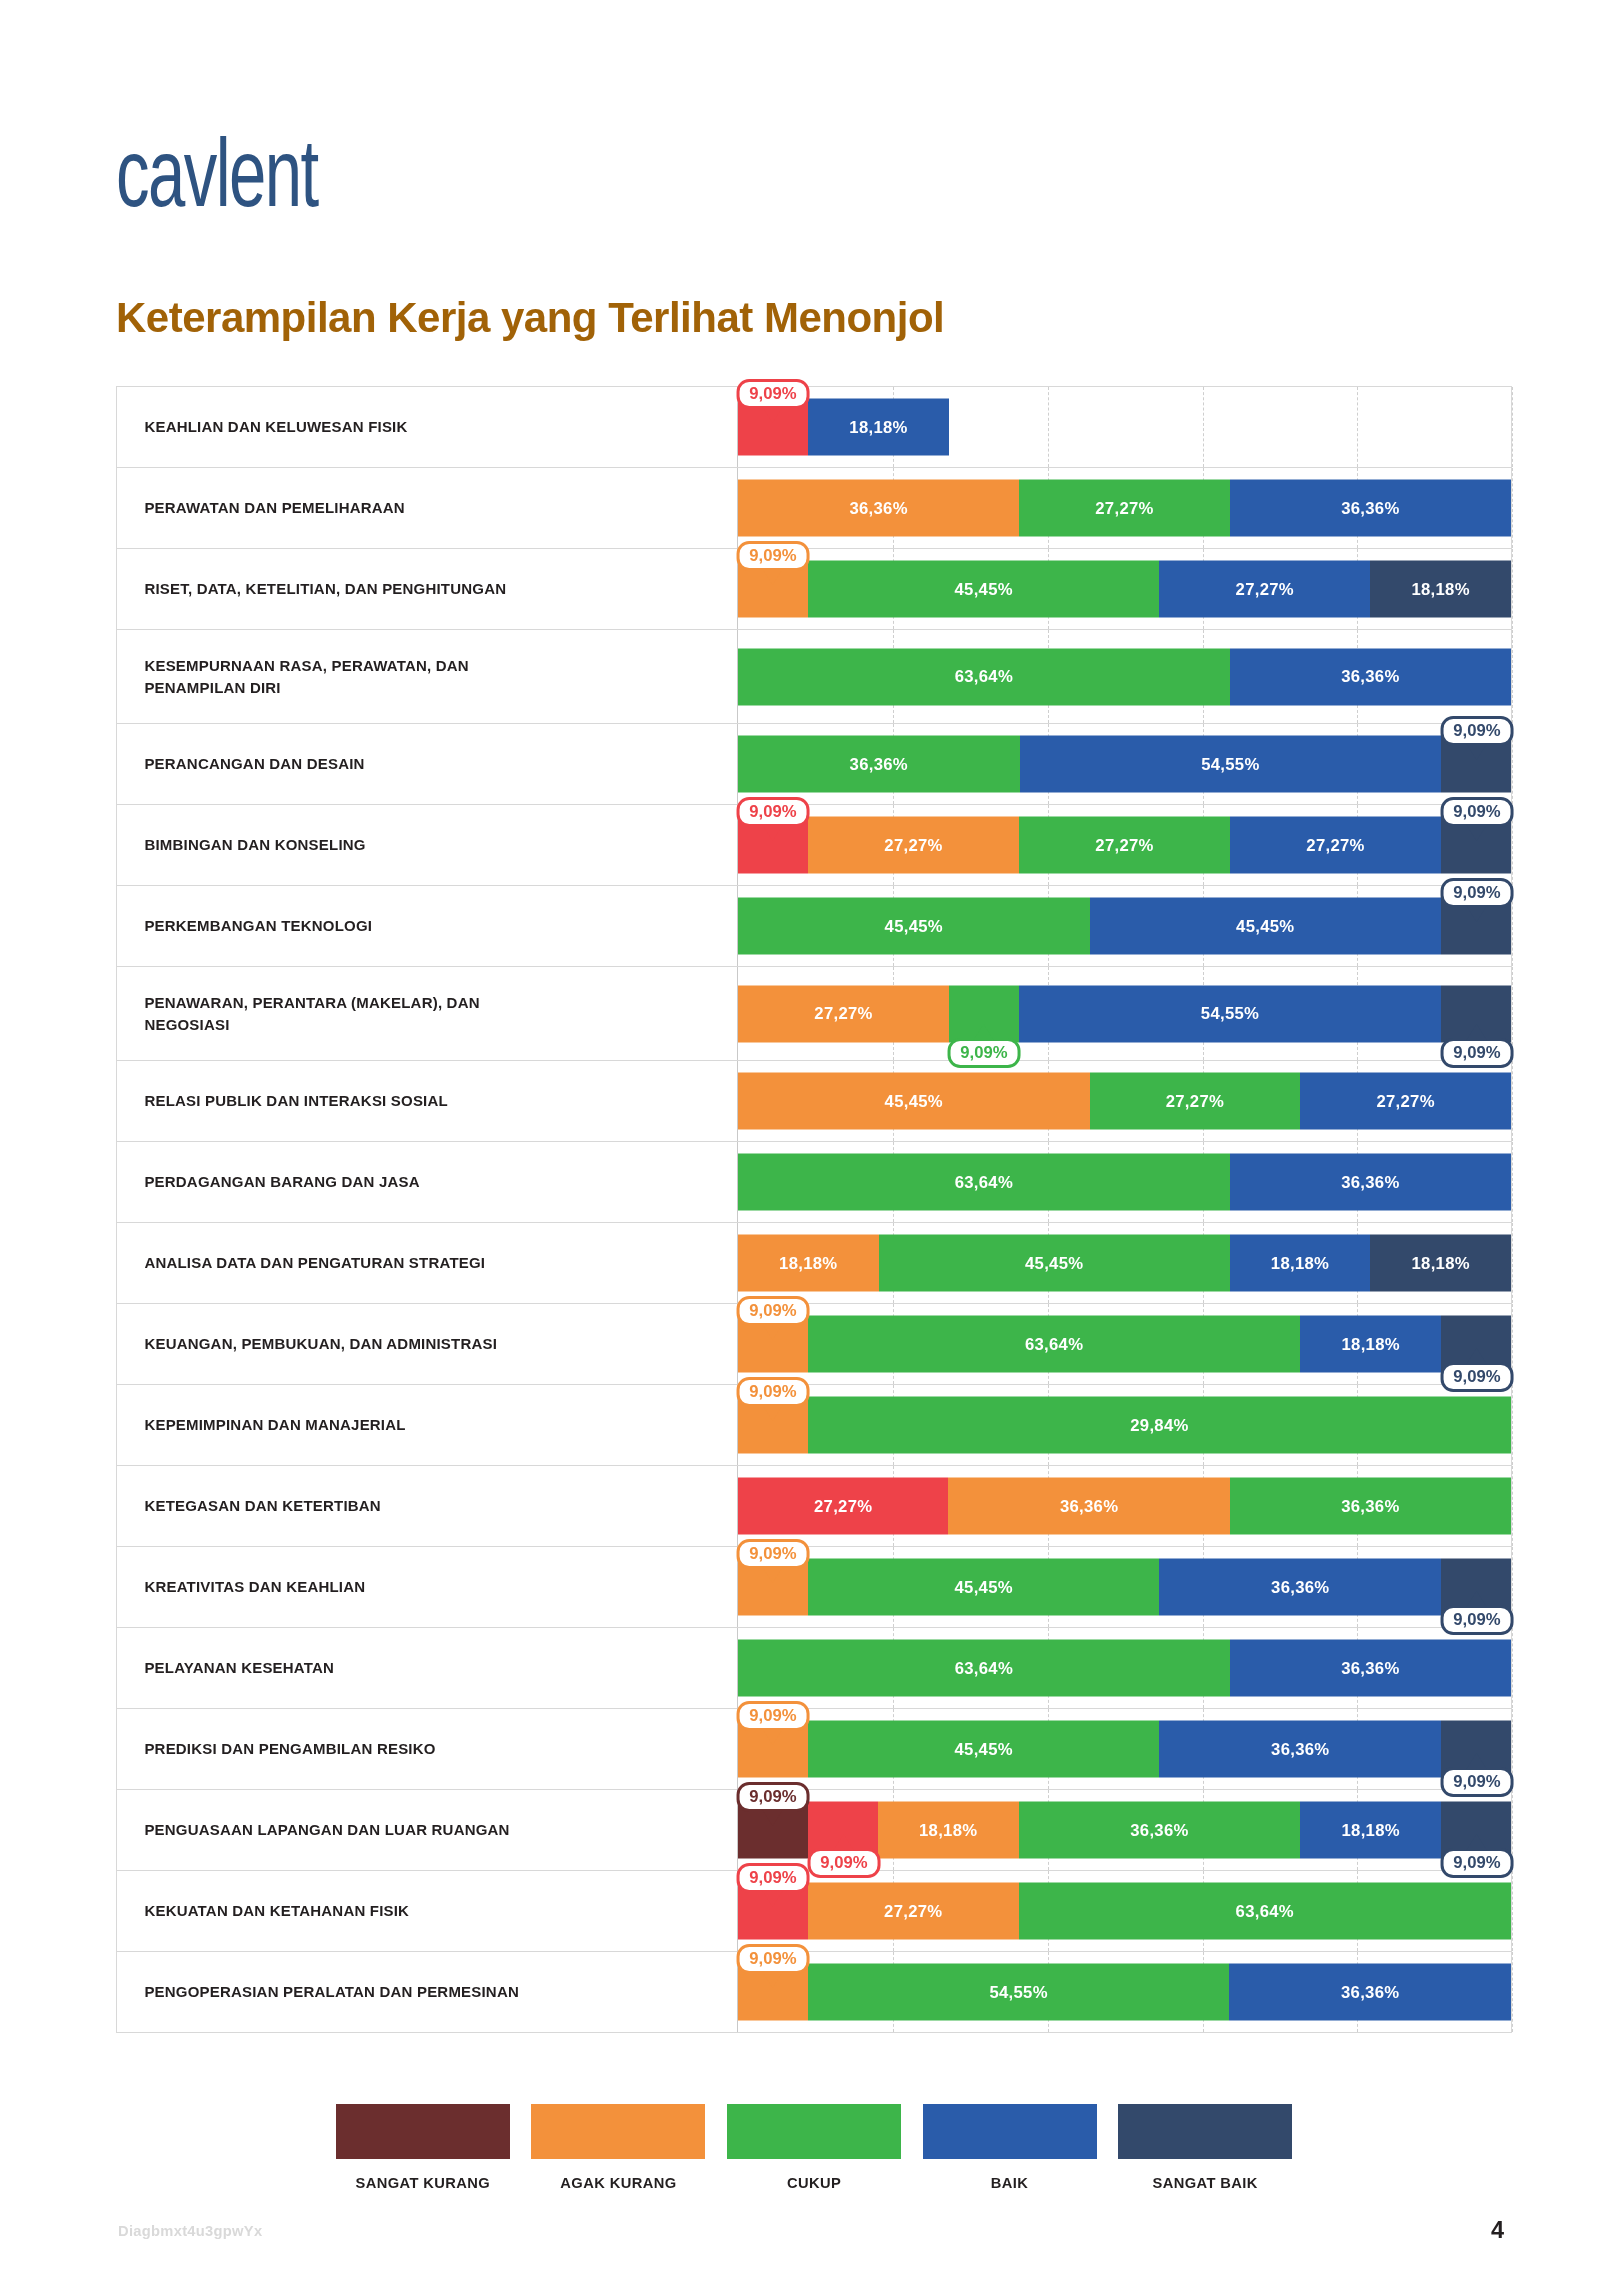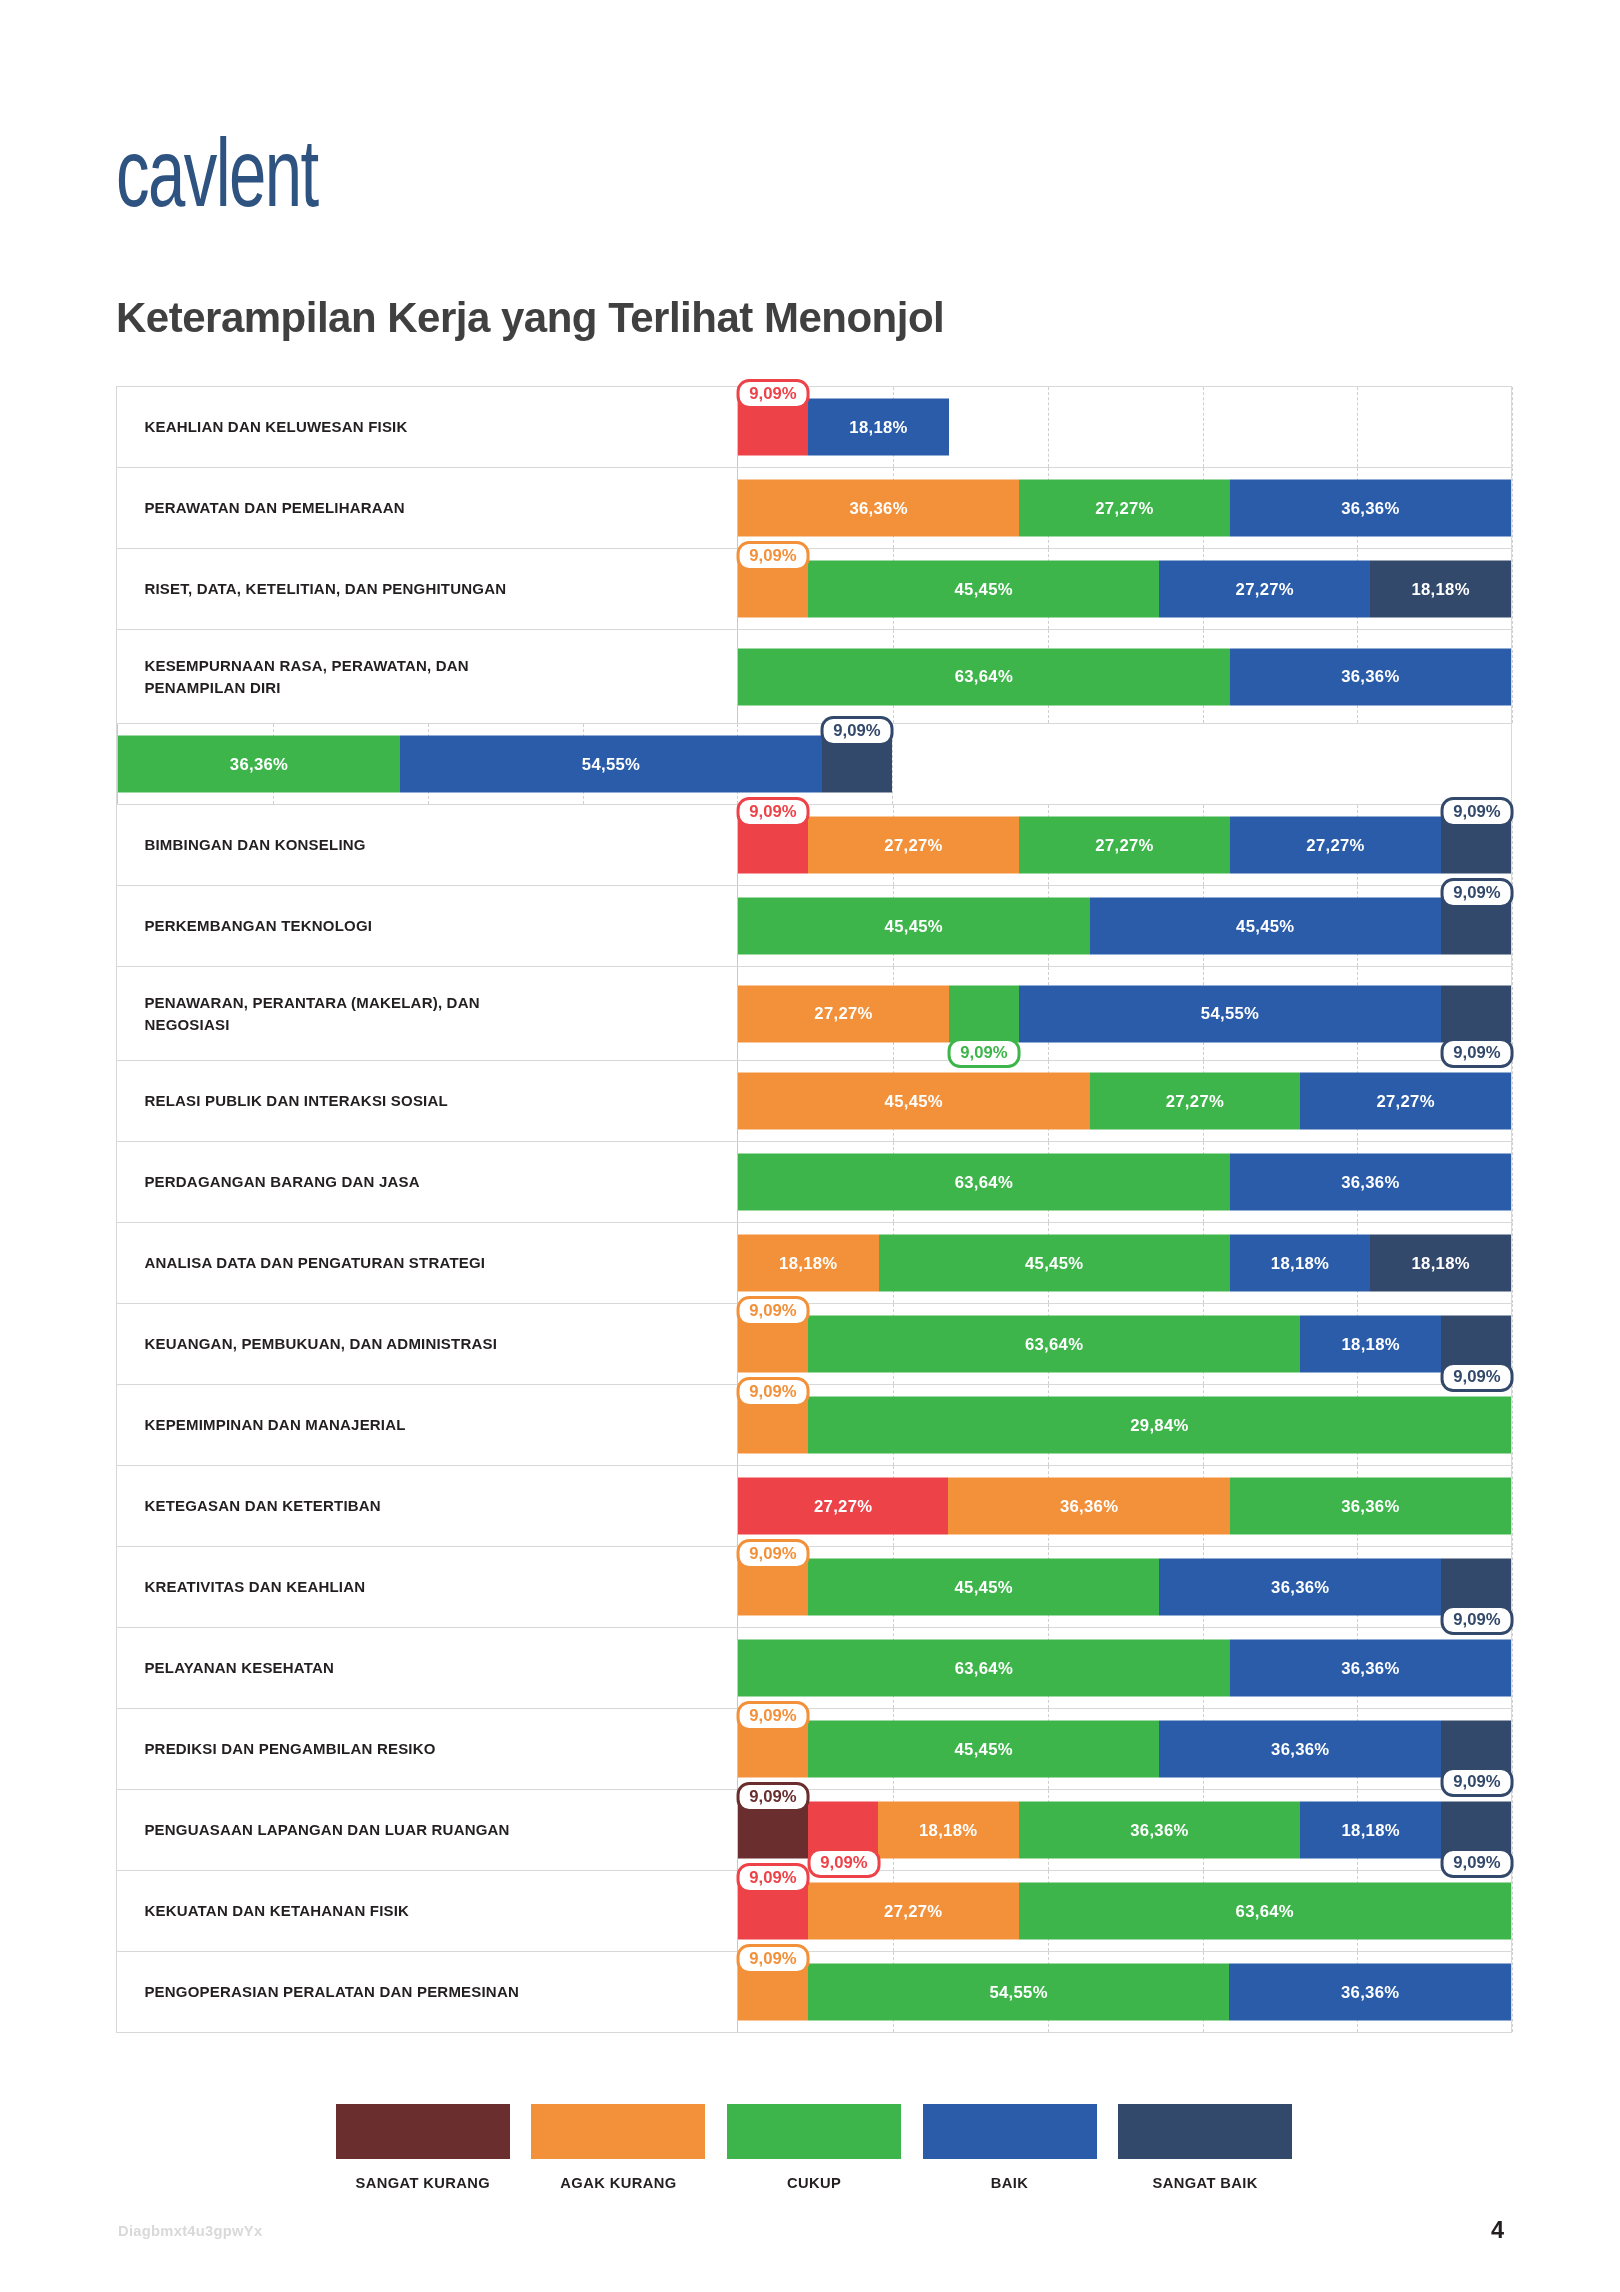--- a/index.html
+++ b/index.html
@@ -20,21 +20,21 @@
     letter-spacing:-2px;
     color:#2E5381;
     transform:scaleX(0.78) scaleY(1.12);
     transform-origin:left top;
   }
 
   
   .heading {
     position:absolute; left:116px; top:294px;
     font-size:42px; font-weight:700;
-    color:#404040;
+    color:#a16207;
     letter-spacing:-0.5px;
     white-space:nowrap;
   }
 
   
   .chart {
     position:absolute;
     left:116px; top:386px;
     width:1396px;
     border:1px solid #d8d8d8;
@@ -261,20 +261,25 @@
             <div class="seg" style="width: 493px; background: rgb(61, 181, 74);">
               <span class="seg-text">63,64%</span>
             </div>
             <div class="seg" style="width: 282px; background: rgb(42, 92, 170);">
               <span class="seg-text">36,36%</span>
             </div>
           </div>
         </div>
       </div>
       <div class="row" style="height: 81px;">
+        <div class="row-label">
+          <div>
+            <span>PERANCANGAN DAN DESAIN</span>
+          </div>
+        </div>
         <div class="bar-area">
           <div class="gridlines">
             <i style="left: 155px;"></i>
             <i style="left: 310px;"></i>
             <i style="left: 465px;"></i>
             <i style="left: 619px;"></i>
             <i style="left: 774px;"></i>
           </div>
           <div class="callout down" style="border-color: rgb(51, 73, 107); color: rgb(51, 73, 107); left: 739px; transform: translateX(-50%); top: -7.8px;"><span>9,09%</span><span class="tip" style="border-top-color: rgb(51, 73, 107);"></span></div>
           <div class="bar">

